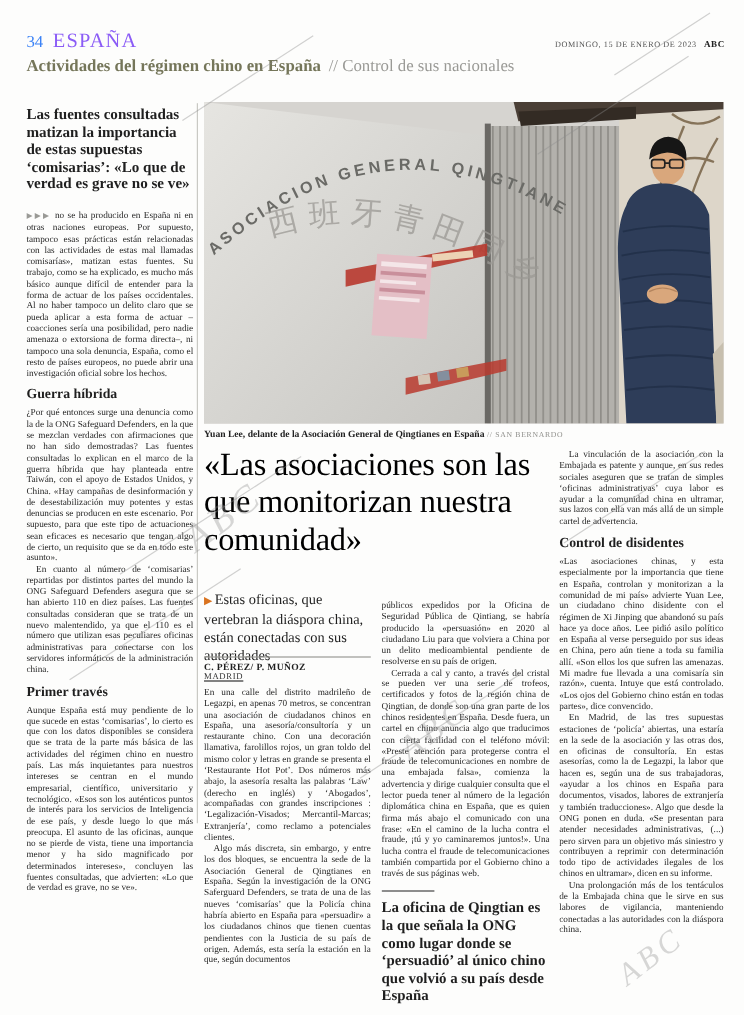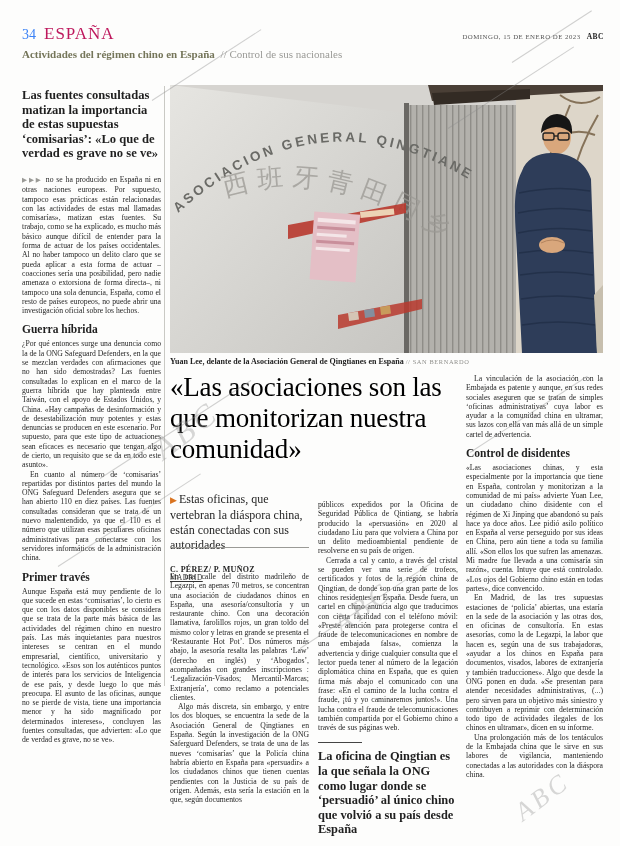--- a/index.html
+++ b/index.html
@@ -5,24 +5,24 @@
   html,body{margin:0;padding:0;background:#e8e8e8;}
   .page{
     position:relative;width:620px;height:846px;margin:0 auto;
     background:#fdfdfc;overflow:hidden;
     font-family:"Liberation Serif","DejaVu Serif",serif;color:#1f1f1f;
   }
   
   .hdr{position:absolute;left:22px;top:24px;right:16px;}
   .hdr-row1{display:flex;align-items:baseline;}
   .page-num{font-size:14px;color:#3b82f6;margin-right:8px;}
-  .section-name{font-size:17px;color:#be185d;letter-spacing:1px;}
+  .section-name{font-size:17px;color:#8b5cf6;letter-spacing:1px;}
   .dateline{margin-left:auto;font-size:6.8px;letter-spacing:.5px;color:#555;}
   .dateline b{color:#222;margin-left:6px;font-size:7.5px;}
-  .kicker{margin-top:4px;font-size:11px;}
+  .kicker{margin-top:4px;font-size:14px;}
   .kicker .k-bold{font-weight:bold;color:#75765a;}
   .kicker .k-light{color:#9a9a96;margin-left:3px;}
   
   .col{position:absolute;font-size:7.7px;line-height:9.3px;text-align:justify;}
   .col p{margin:0;}
   .col p.ind{text-indent:8px;}
   .sect-head{font-size:11.5px;line-height:13px;font-weight:bold;margin:8px 0 3px 0;text-align:left;}
   .leftcol{left:22px;top:84px;width:139px;height:760px;overflow:hidden;}
   .standfirst{
     border-top:2px solid #1a1a1a;border-top-width:2px;
@@ -39,21 +39,21 @@
   .caption{position:absolute;left:170px;top:357px;width:433px;font-size:8px;text-align:left;}
   .caption .cap-main{font-weight:bold;color:#222;}
   .caption .cap-credit{font-size:6.4px;color:#8f8f8b;letter-spacing:.6px;}
   
   .headline{
     position:absolute;left:170px;top:372px;width:298px;
     font-size:27px;line-height:31px;letter-spacing:-0.2px;color:#000000;text-align:left;
   }
   .subhead{position:absolute;left:170px;top:492px;width:142px;font-size:12px;line-height:15px;text-align:left;}
   .subhead .arrow{color:#d9731f;font-family:"DejaVu Sans",sans-serif;font-size:9px;margin-right:2px;}
-  .byline{position:absolute;left:170px;top:547px;width:139px;border-top:1px solid #9a9a96;padding-top:17px;text-align:left;}
+  .byline{position:absolute;left:170px;top:547px;width:139px;border-top:1px solid #9a9a96;padding-top:3px;text-align:left;}
   .byline .by-names{font-size:8px;font-weight:bold;letter-spacing:.3px;}
   .byline .by-city{font-size:7.2px;letter-spacing:.6px;color:#333;margin-top:0;text-decoration:underline;}
   .col2{left:170px;top:572px;width:139px;height:246px;overflow:hidden;}
   .col3{left:318px;top:500px;width:140px;height:344px;overflow:hidden;}
   .col4{left:466px;top:374px;width:137px;height:448px;overflow:hidden;}
   .pullquote{margin-top:10px;text-align:left;}
   .pq-rule{width:44px;height:1px;background:#444;margin-bottom:6px;}
   .pullquote p{font-size:12.4px;line-height:14.6px;font-weight:bold;text-align:left;}
   
   .wm,.wm-line{position:absolute;pointer-events:none;}

